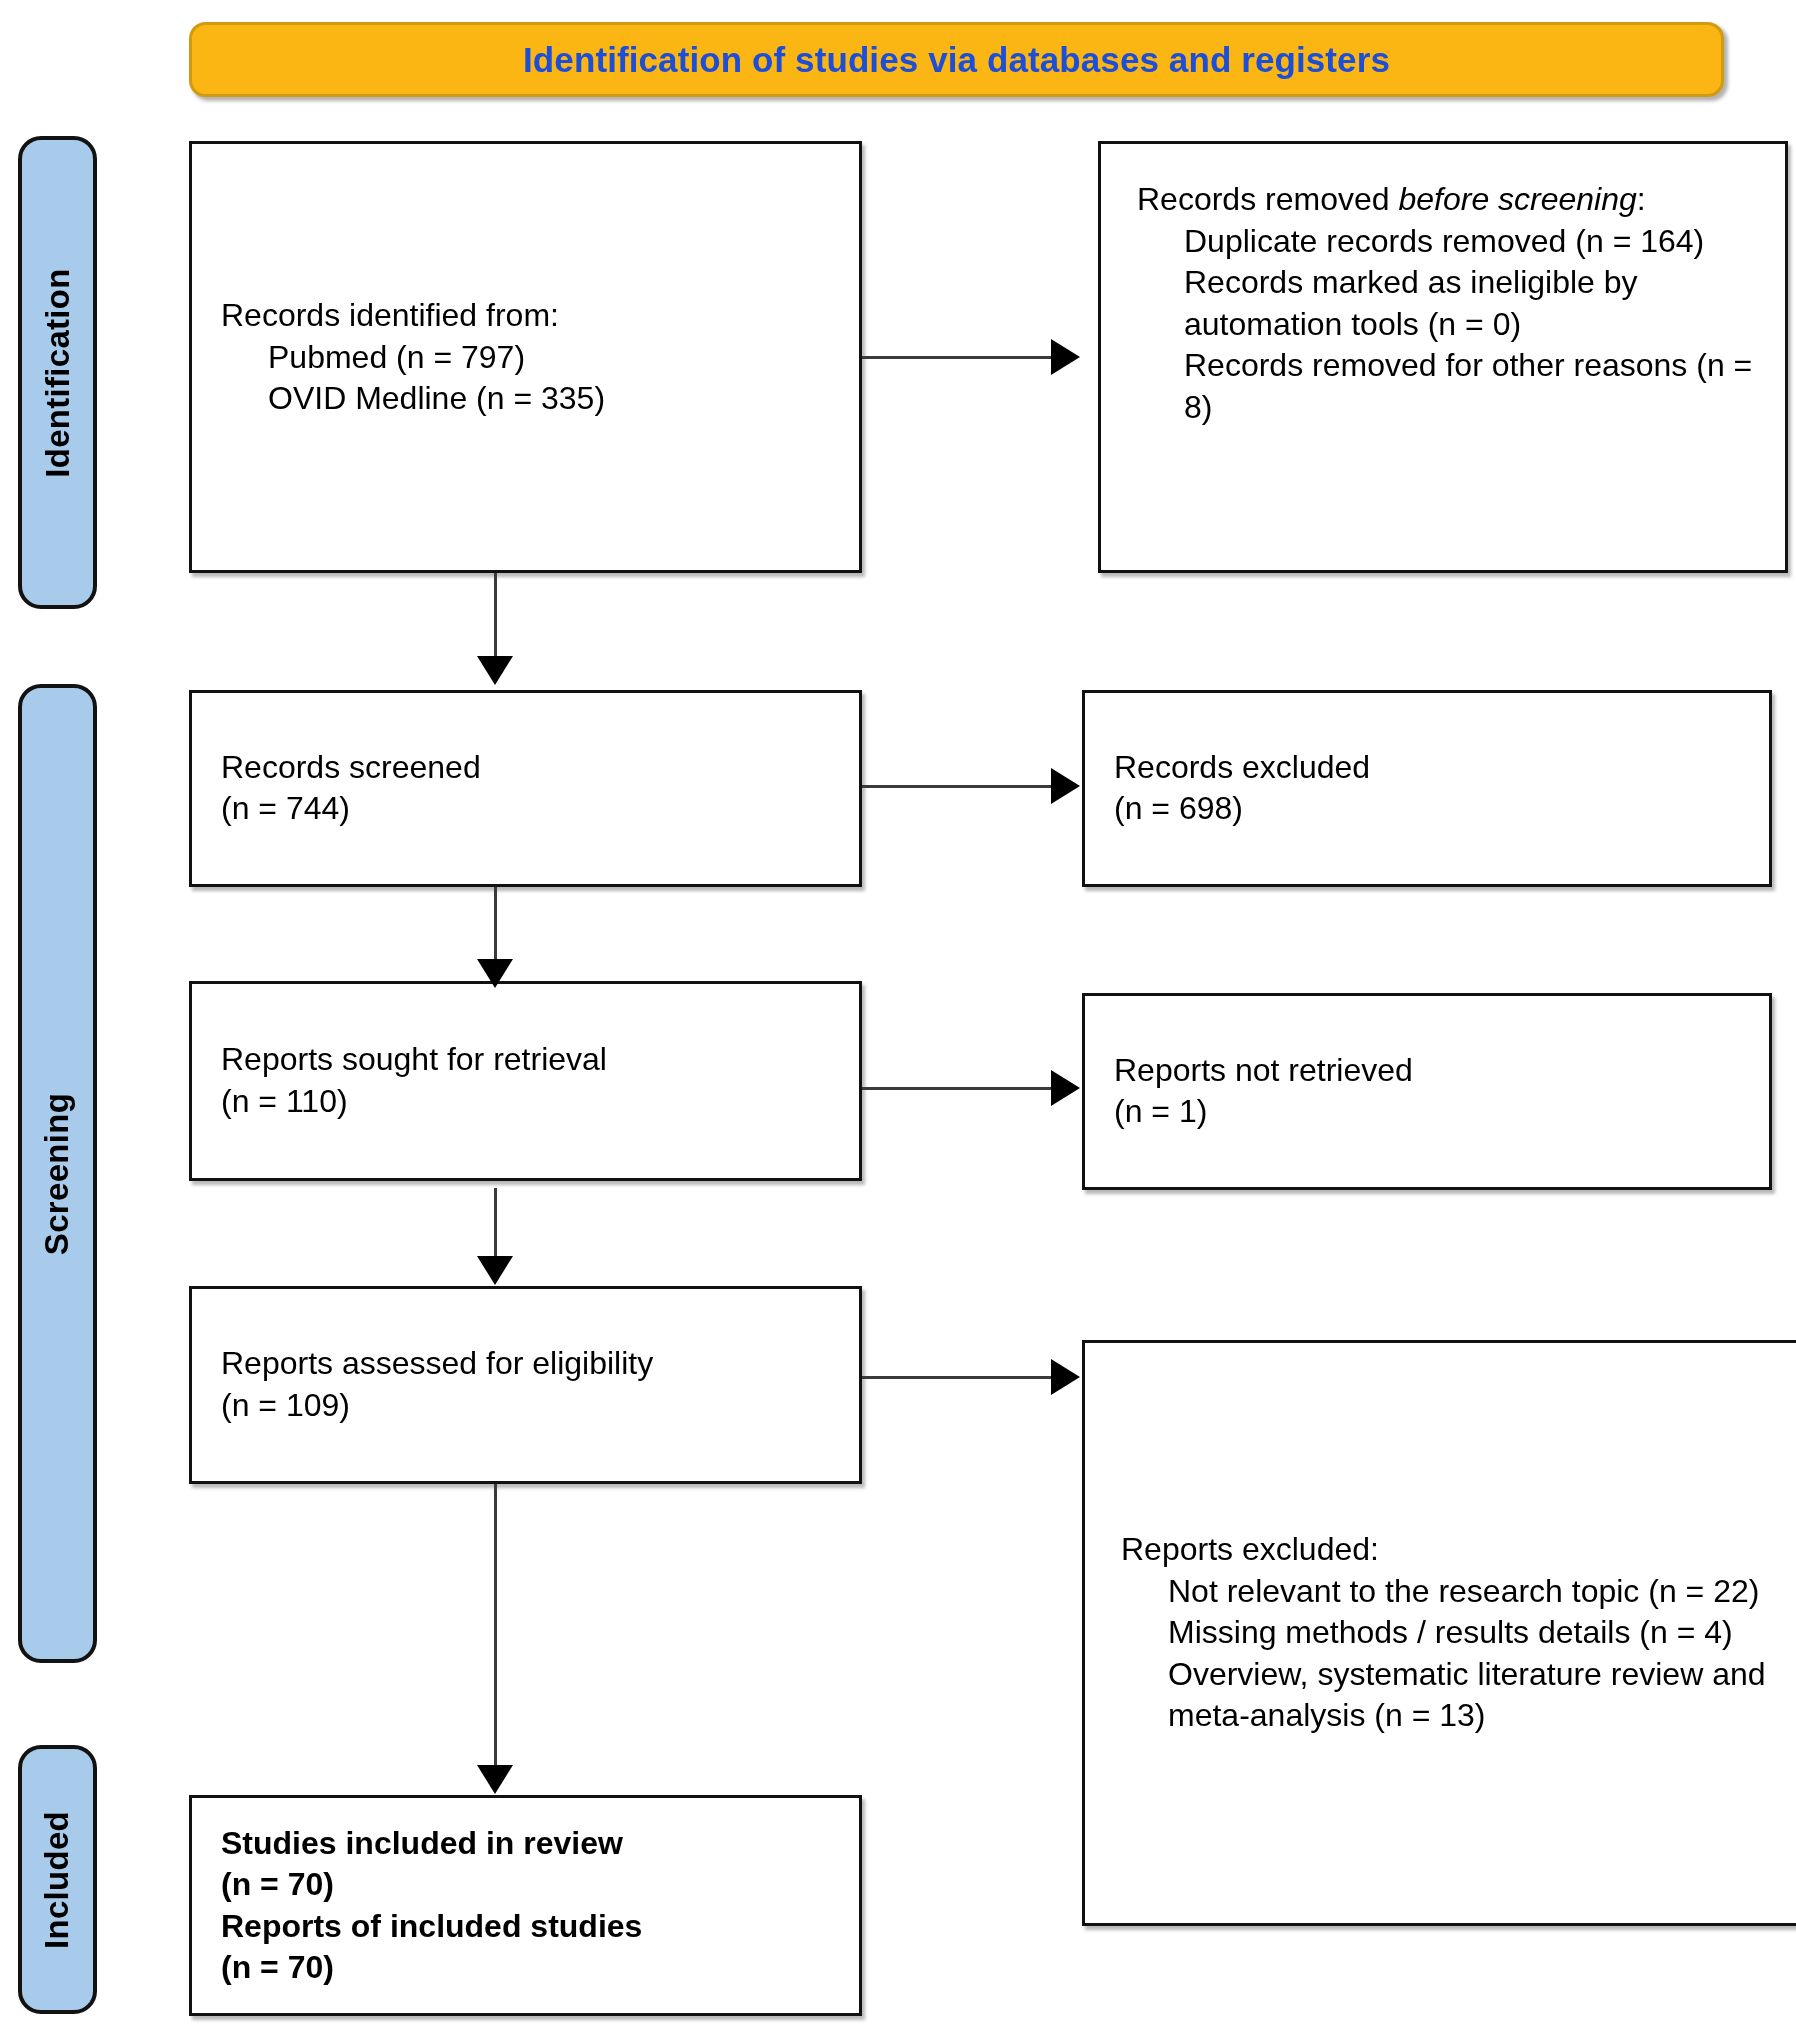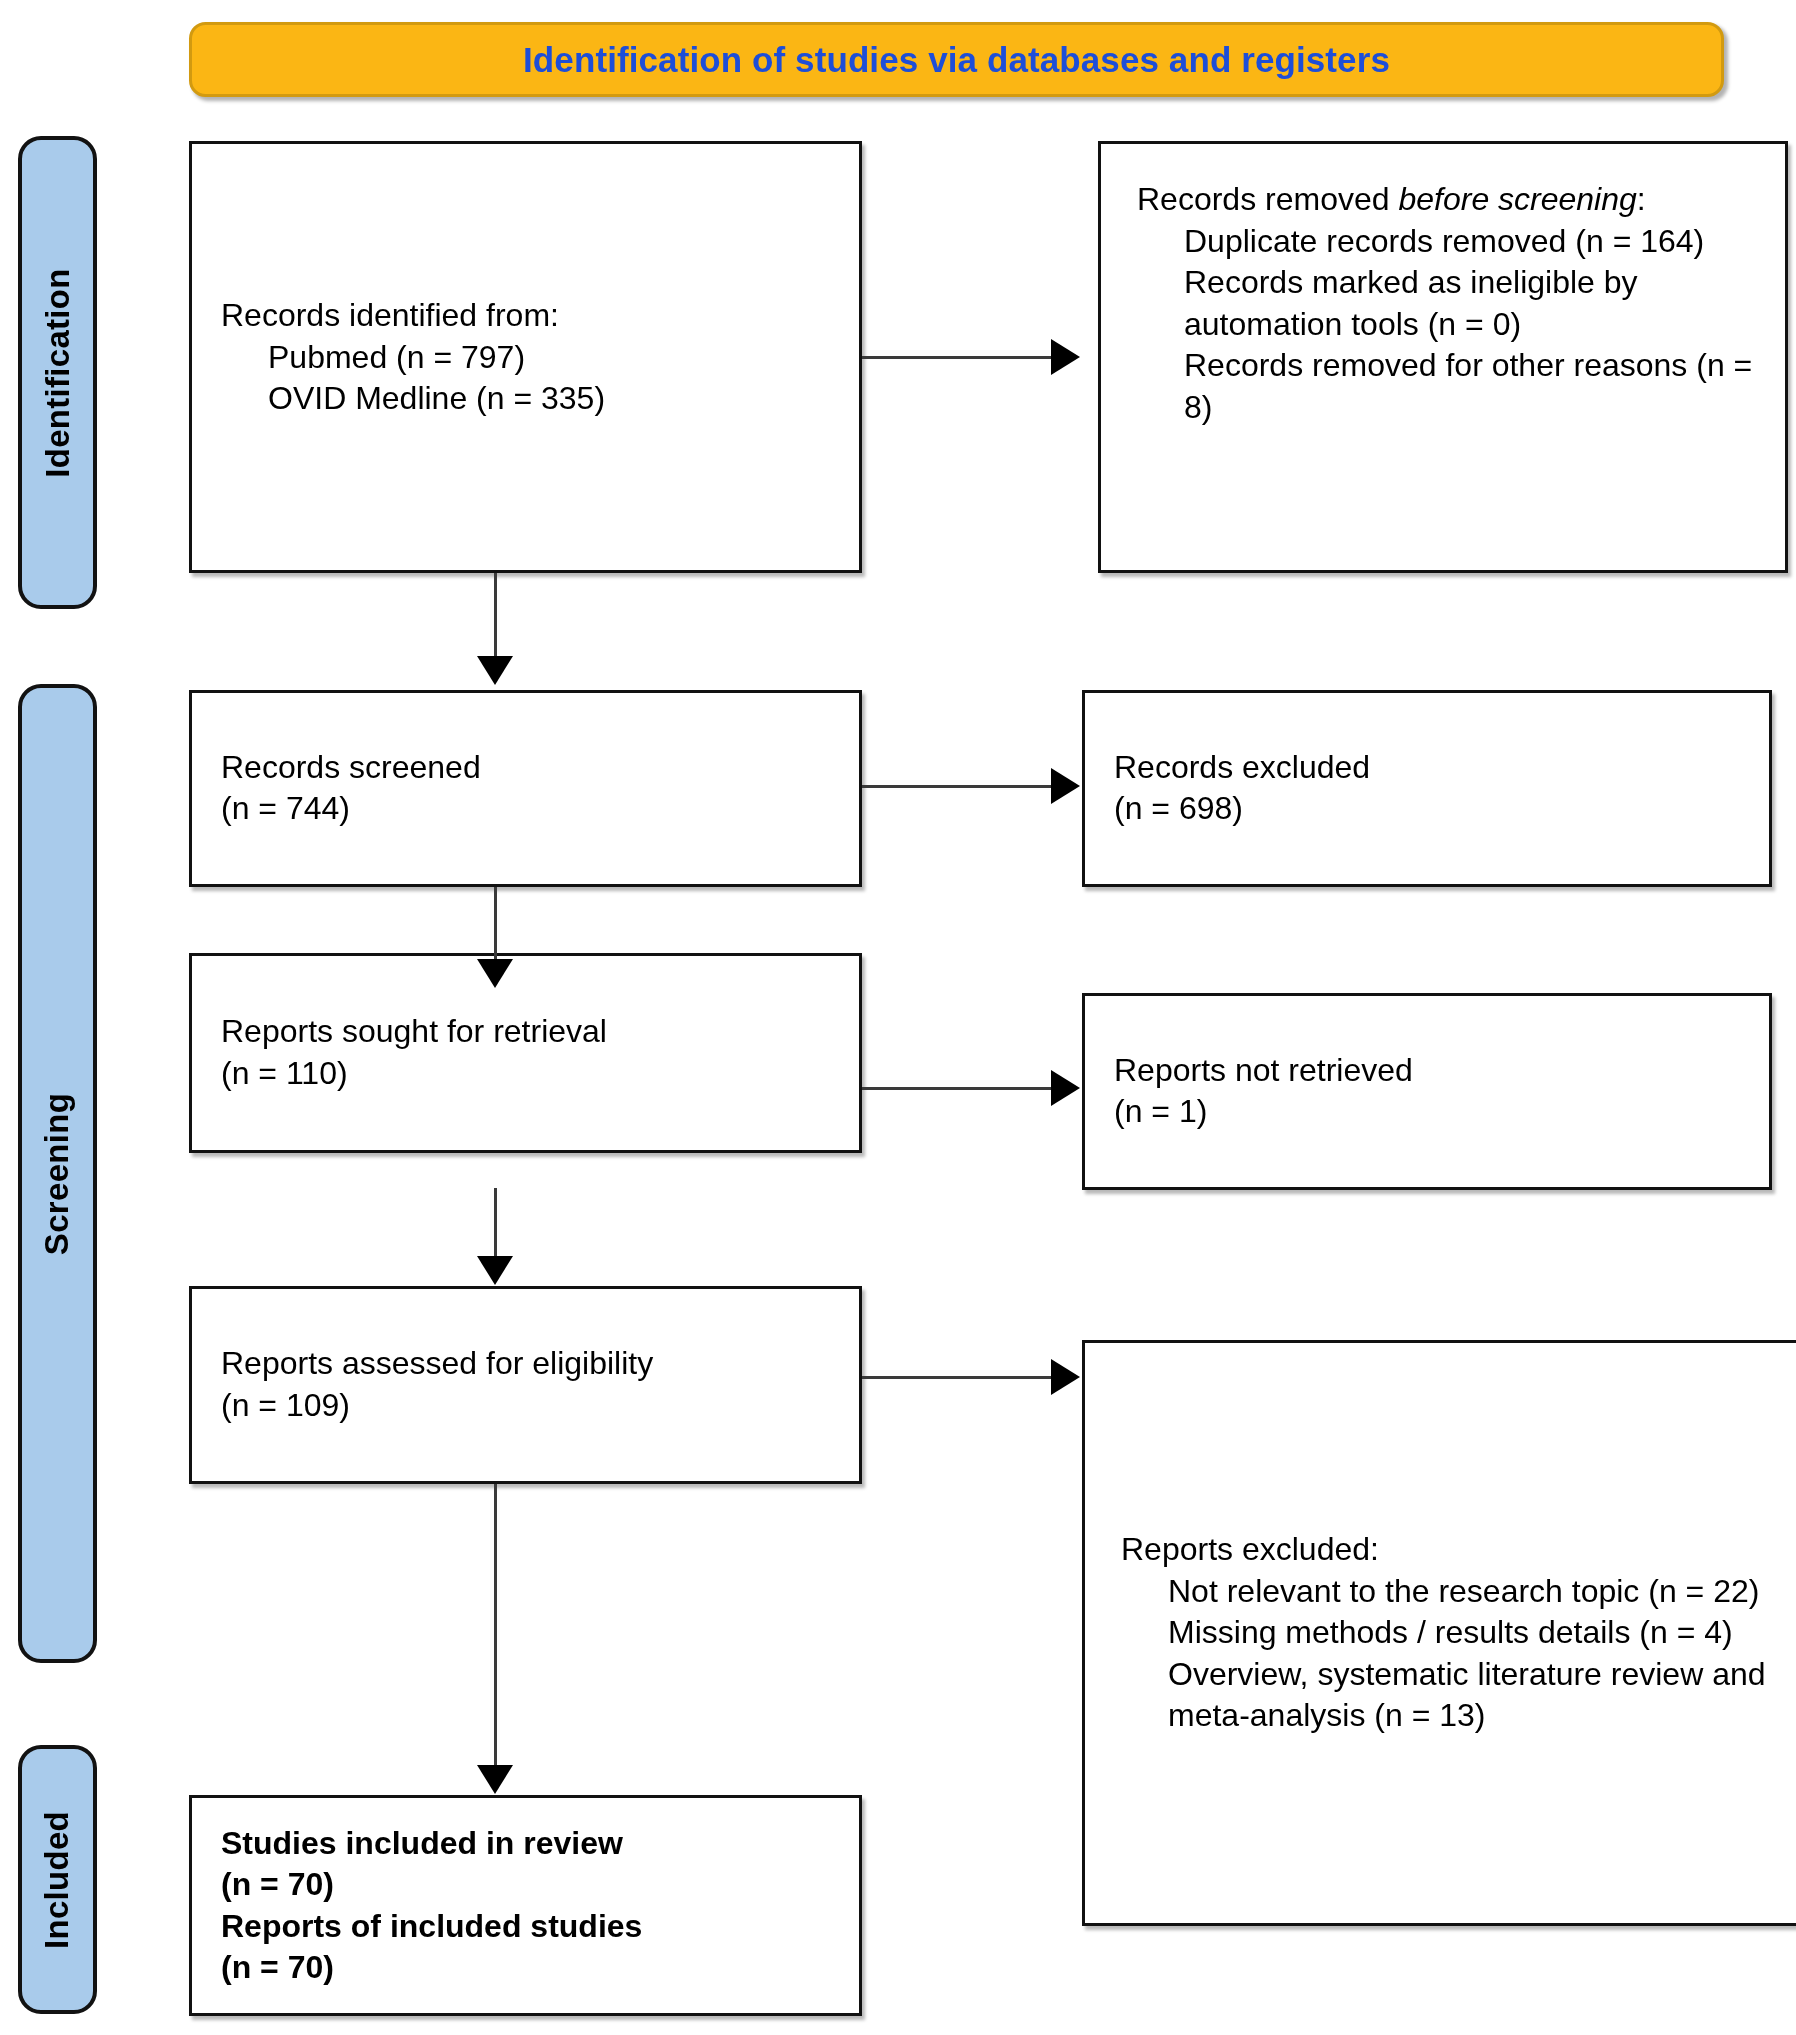--- a/index.html
+++ b/index.html
@@ -95,21 +95,21 @@
   }
   .box-line.indent { padding-left: 47px; }
   .box-line.bold   { font-weight: bold; }
   .box-line .em    { font-style: italic; }
 
   
   #box-identified        { left: 189px;  top: 141px;  width: 673px; height: 432px; }
   #box-removed           { left: 1082px; top: 141px;  width: 690px; height: 432px; margin-left: 16px; }
   #box-screened          { left: 189px;  top: 690px; width: 673px; height: 197px; }
   #box-excluded          { left: 1082px; top: 690px; width: 690px; height: 197px; }
-  #box-sought            { left: 189px;  top: 953px; width: 673px; height: 200px; }
+  #box-sought            { left: 189px;  top: 981px; width: 673px; height: 200px; }
   #box-not-retrieved     { left: 1082px; top: 993px; width: 690px; height: 197px; }
   #box-assessed          { left: 189px;  top: 1286px; width: 673px; height: 198px; }
   #box-reports-excluded  { left: 1082px; top: 1340px; width: 744px; height: 586px; }
   #box-included          { left: 189px;  top: 1795px; width: 673px; height: 221px; }
 
   #box-removed .flow-box-inner,
   #box-reports-excluded .flow-box-inner { left: 36px; right: 12.8px; }
 
   
   .conn {

